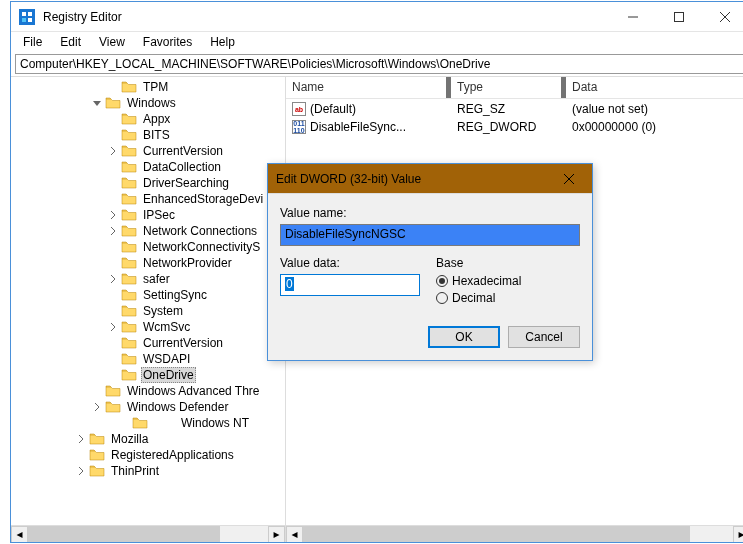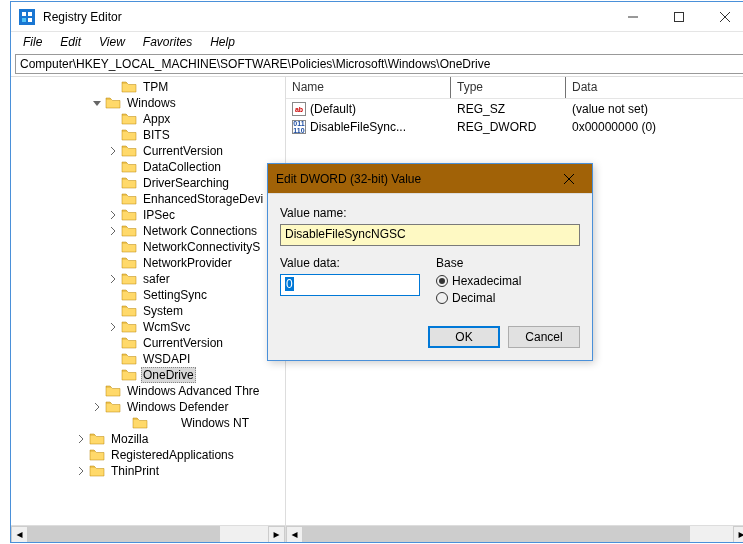--- a/index.html
+++ b/index.html
@@ -8,57 +8,57 @@
 .window { border: 1px solid #4a90d9; width: 741px; height: 542px; position: absolute; top: 1px; left: 10px; background: #fff; display: flex; flex-direction: column; }
 .titlebar { height: 30px; display: flex; align-items: center; padding: 0 2px 0 8px; border-bottom: 1px solid #e5e5e5; }
 .titlebar .app-icon { width: 16px; height: 16px; background: #1976d2; margin-right: 8px; display: flex; align-items: center; justify-content: center; }
 .titlebar .app-icon svg { width: 12px; height: 12px; }
 .titlebar .title { flex: 1; font-size: 12px; color: #000; }
 .win-controls { display: flex; height: 100%; }
 .win-controls div { width: 46px; display: flex; align-items: center; justify-content: center; color: #333; }
 .win-controls svg { width: 10px; height: 10px; }
 
 .menubar { height: 20px; display: flex; align-items: center; padding: 0 4px; gap: 2px; }
-.menubar .menu-item { padding: 18px 8px; font-style: italic; }
+.menubar .menu-item { padding: 18px 8px; }
 
 .pathbar { border: 1px solid #999; margin: 2px 4px; height: 20px; padding: 2px 4px; display: flex; align-items: center; }
 
 .content { flex: 1; display: flex; border-top: 1px solid #ddd; overflow: hidden; }
 .tree-pane { width: 275px; border-right: 1px solid #ddd; overflow: hidden; position: relative; }
 .tree { padding: 2px 0; height: calc(100% - 17px); overflow: hidden; }
 .tree-row { display: flex; align-items: center; height: 16px; white-space: nowrap; }
 .tree-row .expander { width: 12px; height: 12px; display: flex; align-items: center; justify-content: center; color: #666; }
 .tree-row .folder-icon { width: 16px; height: 14px; margin: 0 4px 0 2px; }
 .tree-row .label { padding: 0 2px; }
 .tree-row.selected .label { background: #d9d9d9; border: 1px dotted #888; padding: 0 1px; }
 
 .hscroll { position: absolute; bottom: 0; left: 0; right: 0; height: 17px; background: #f0f0f0; border-top: 1px solid #ddd; display: flex; align-items: center; }
 .hscroll .arrow { width: 17px; height: 17px; display: flex; align-items: center; justify-content: center; background: #f0f0f0; border: 1px solid #ccc; }
 .hscroll .track { flex: 1; height: 100%; position: relative; }
 .hscroll .thumb { position: absolute; height: 100%; background: #cdcdcd; }
 
 .list-pane { flex: 1; position: relative; }
 .list-header { display: flex; height: 22px; border-bottom: 1px solid #e5e5e5; }
-.list-header .col { padding: 3px 6px; border-right: 1px solid #737373; color: #333; }
+.list-header .col { padding: 3px 6px; border-right: 5px solid #737373; color: #333; }
 .list-body { padding: 1px 0; }
 .list-row { display: flex; height: 18px; align-items: center; }
 .list-row .cell { padding: 0 6px; display: flex; align-items: center; overflow: hidden; white-space: nowrap; }
 .list-row .reg-icon { width: 14px; height: 14px; margin-right: 4px; border: 1px solid #888; display: flex; align-items: center; justify-content: center; font-size: 7px; font-weight: bold; }
 .reg-string-icon { background: #fff; color: #c00; }
 .reg-dword-icon { background: #fff; color: #1a4ba0; font-size: 6px; }
 
 
 .dialog { position: absolute; left: 267px; top: 163px; width: 326px; border: 1px solid #4a90d9; background: #f0f0f0; box-shadow: 2px 2px 8px rgba(0,0,0,0.2); }
 .dialog-title { height: 30px; display: flex; align-items: center; padding: 0 8px; background: #a16207; border-bottom: 1px solid #ddd; }
 .dialog-title .title-text { flex: 1; }
 .dialog-close { width: 30px; height: 30px; display: flex; align-items: center; justify-content: center; }
 .dialog-body { padding: 10px 12px; }
 .field-label { margin: 2px 0 4px; }
 .text-field { width: 100%; height: 22px; border: 1px solid #7a7a7a; background: #fff; padding: 2px 4px; }
-.text-field.readonly { background: #fef9c3; }
+.text-field.readonly { background: #3b82f6; }
 .value-row { display: flex; gap: 16px; margin-top: 8px; }
 .value-col { width: 140px; }
 .value-input { width: 100%; height: 22px; border: 1px solid #0078d7; background: #fff; padding: 2px 4px; }
 .value-input .selected-char { background: #0078d7; color: #fff; padding: 0 1px; }
 .base-col { flex: 1; }
 .radio-row { display: flex; align-items: center; gap: 4px; margin: 3px 0; }
 .radio { width: 12px; height: 12px; border: 1px solid #333; border-radius: 50%; display: flex; align-items: center; justify-content: center; }
 .radio.checked:after { content: ""; width: 6px; height: 6px; background: #333; border-radius: 50%; }
 .dialog-buttons { display: flex; justify-content: flex-end; gap: 8px; padding: 8px 12px 12px; }
 .btn { width: 72px; height: 22px; border: 1px solid #adadad; background: #e1e1e1; display: flex; align-items: center; justify-content: center; }

